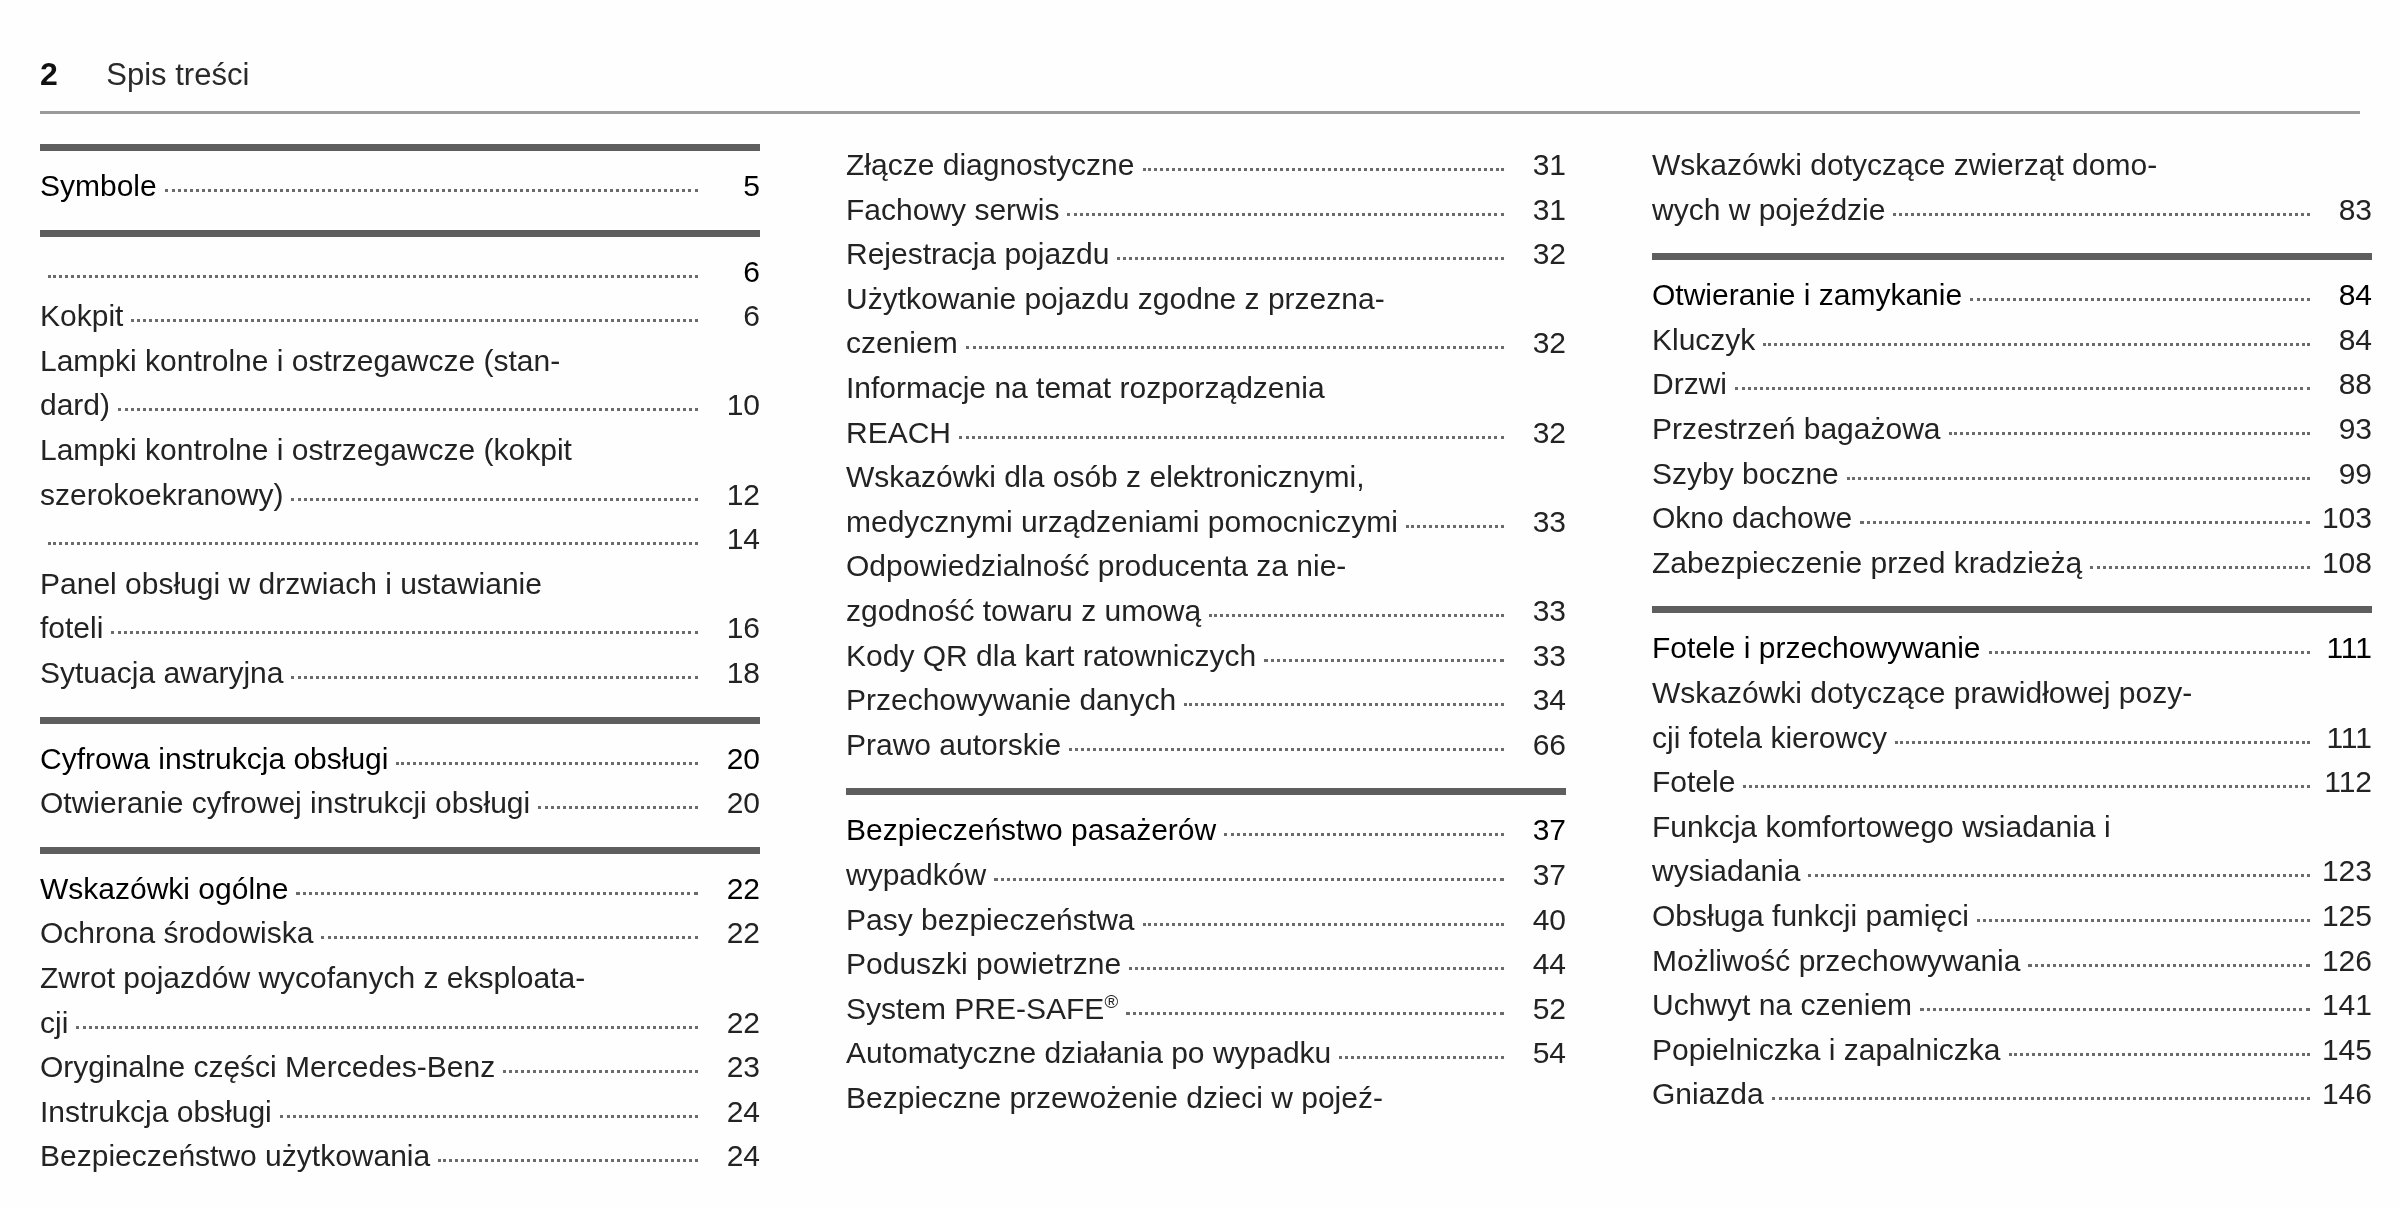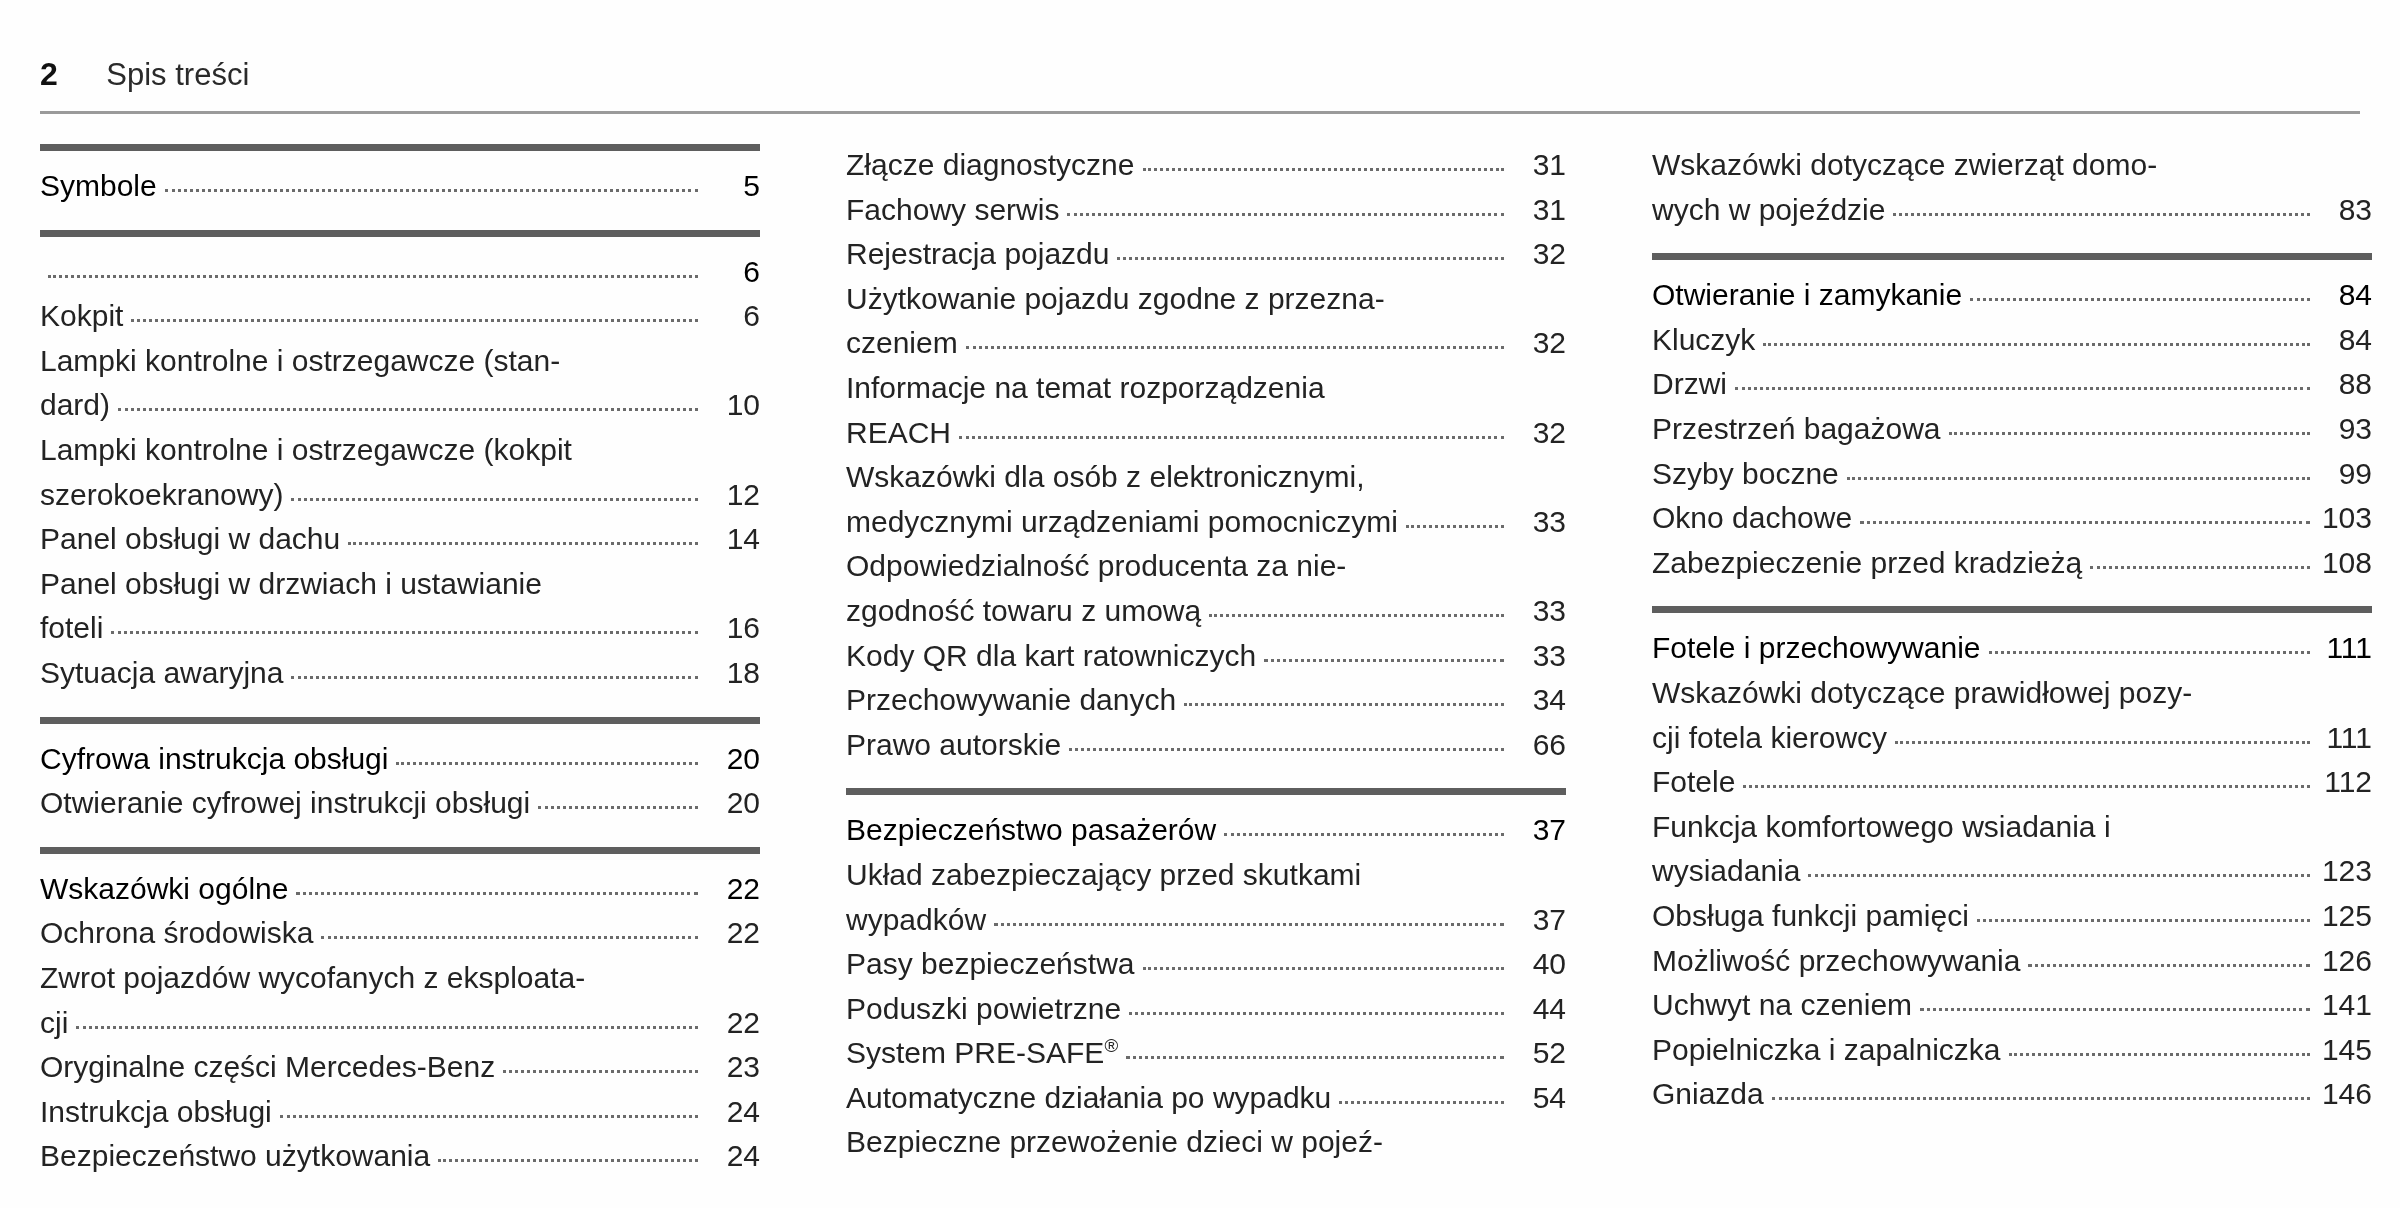--- a/index.html
+++ b/index.html
@@ -145,21 +145,20 @@
           </div>
           <div class="entry noleader">
             <span class="etext">Lampki kontrolne i ostrzegawcze (kokpit</span>
           </div>
           <div class="entry">
             <span class="etext">szerokoekranowy)</span>
             <span class="leader"></span>
             <span class="epage">12</span>
           </div>
           <div class="entry">
-            <span class="etext">Panel obsługi w dachu</span>
             <span class="leader"></span>
             <span class="epage">14</span>
           </div>
           <div class="entry noleader">
             <span class="etext">Panel obsługi w drzwiach i ustawianie</span>
           </div>
           <div class="entry">
             <span class="etext">foteli</span>
             <span class="leader"></span>
             <span class="epage">16</span>
@@ -284,23 +283,20 @@
             <span class="leader"></span>
             <span class="epage">66</span>
           </div>
         </div>
         <div class="block">
           <div class="block-rule"></div>
           <div class="entry bold">
             <span class="etext">Bezpieczeństwo pasażerów</span>
             <span class="leader"></span>
             <span class="epage">37</span>
-          </div>
-          <div class="entry noleader">
-            <span class="etext">Układ zabezpieczający przed skutkami</span>
           </div>
           <div class="entry">
             <span class="etext">wypadków</span>
             <span class="leader"></span>
             <span class="epage">37</span>
           </div>
           <div class="entry">
             <span class="etext">Pasy bezpieczeństwa</span>
             <span class="leader"></span>
             <span class="epage">40</span>

